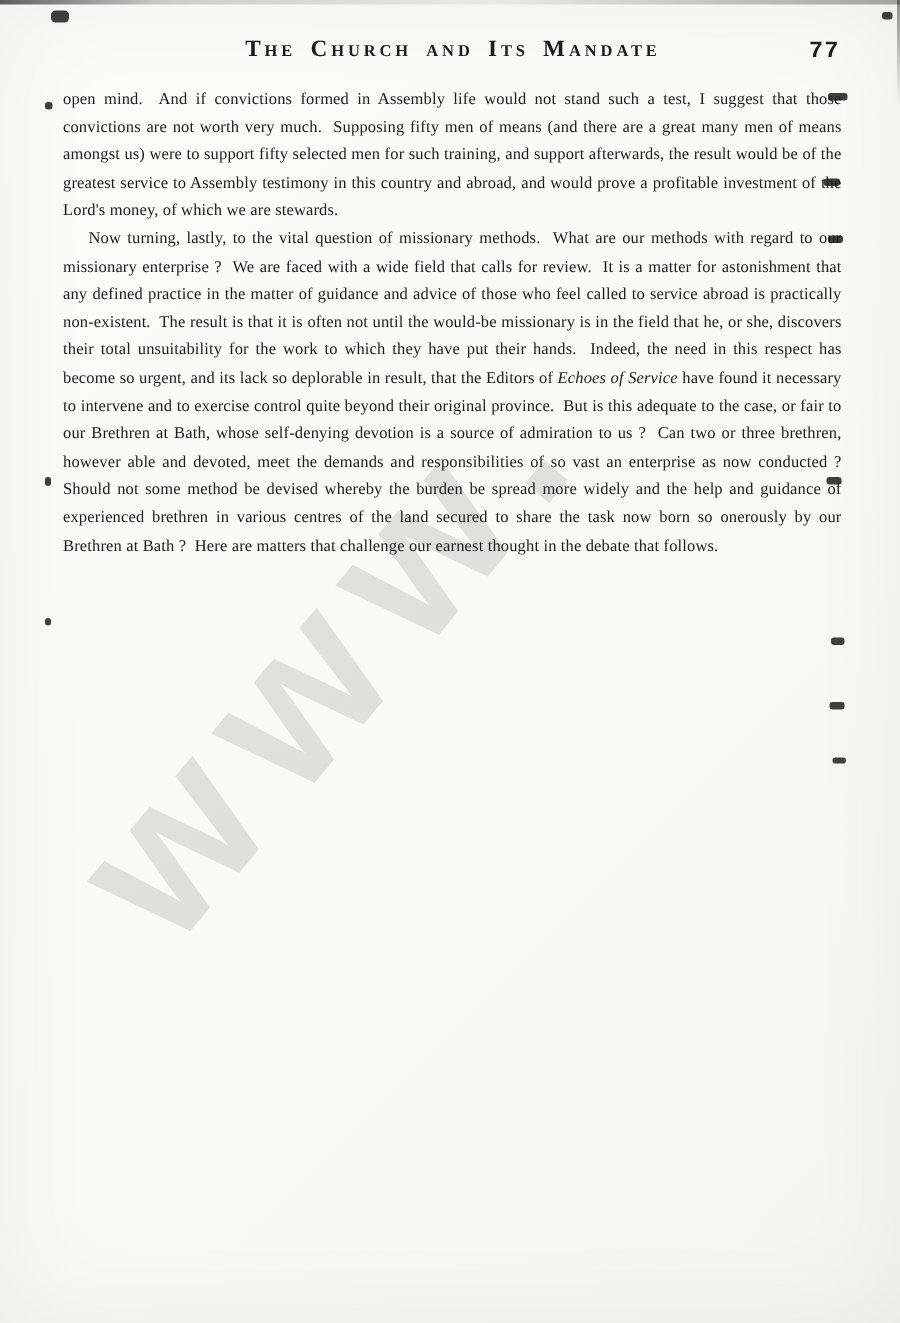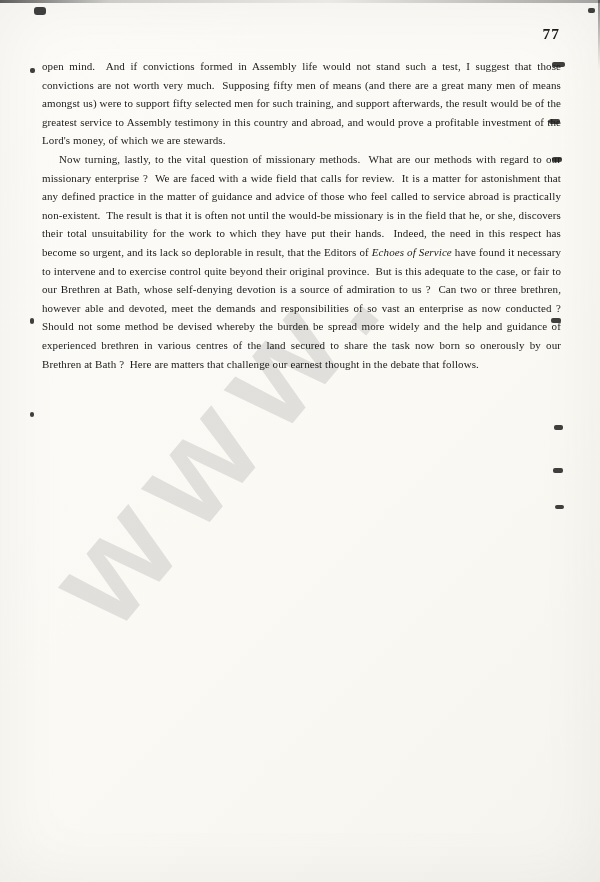--- a/index.html
+++ b/index.html
@@ -39,20 +39,21 @@
     font-weight: 700;
     font-size: 15.5px;
     letter-spacing: 2.6px;
     word-spacing: 3px;
   }
   .page-number {
     position: absolute; right: 2px; top: 1px;
     font-size: 15.5px;
     font-weight: 600;
     letter-spacing: 1px;
+    font-family: Liberation Mono, monospace;
   }
   
   .text-block {
     position: absolute;
     top: 57px;
     left: 42px;
     width: 519px;
   }
   .para {
     margin: 0;
@@ -116,20 +117,21 @@
   <div class="artifact a-r3"></div>
   <div class="artifact a-r4"></div>
   <div class="artifact a-r5"></div>
   <div class="artifact a-r6"></div>
   <div class="artifact a-r7"></div>
   <div class="artifact a-l1"></div>
   <div class="artifact a-l2"></div>
   <div class="artifact a-l3"></div>
 
   <header class="running-head">
+    <span class="head-title">The Church and Its Mandate</span>
     <span class="page-number">77</span>
   </header>
 
   <main class="text-block">
     <p class="para"><span>open mind.  And if convictions formed in Assembly life would not stand such a test, I suggest that those convictions are not worth very much.  Supposing fifty men of means (and there are a great many men of means amongst us) were to support fifty selected men for such training, and support afterwards, the result would be of the greatest service to Assembly testimony in this country and abroad, and would prove a profitable investment of the Lord's money, of which we are stewards.</span></p>
     <p class="para indent"><span>Now turning, lastly, to the vital question of missionary methods.  What are our methods with regard to our missionary enterprise ?  We are faced with a wide field that calls for review.  It is a matter for astonishment that any defined practice in the matter of guidance and advice of those who feel called to service abroad is practically non-existent.  The result is that it is often not until the would-be missionary is in the field that he, or she, discovers their total unsuitability for the work to which they have put their hands.  Indeed, the need in this respect has become so urgent, and its lack so deplorable in result, that the Editors of </span><em>Echoes of Service</em><span> have found it necessary to intervene and to exercise control quite beyond their original province.  But is this adequate to the case, or fair to our Brethren at Bath, whose self-denying devotion is a source of admiration to us ?  Can two or three brethren, however able and devoted, meet the demands and responsibilities of so vast an enterprise as now conducted ?  Should not some method be devised whereby the burden be spread more widely and the help and guidance of experienced brethren in various centres of the land secured to share the task now born so onerously by our Brethren at Bath ?  Here are matters that challenge our earnest thought in the debate that follows.</span></p>
   </main>
 
 </div>
 

